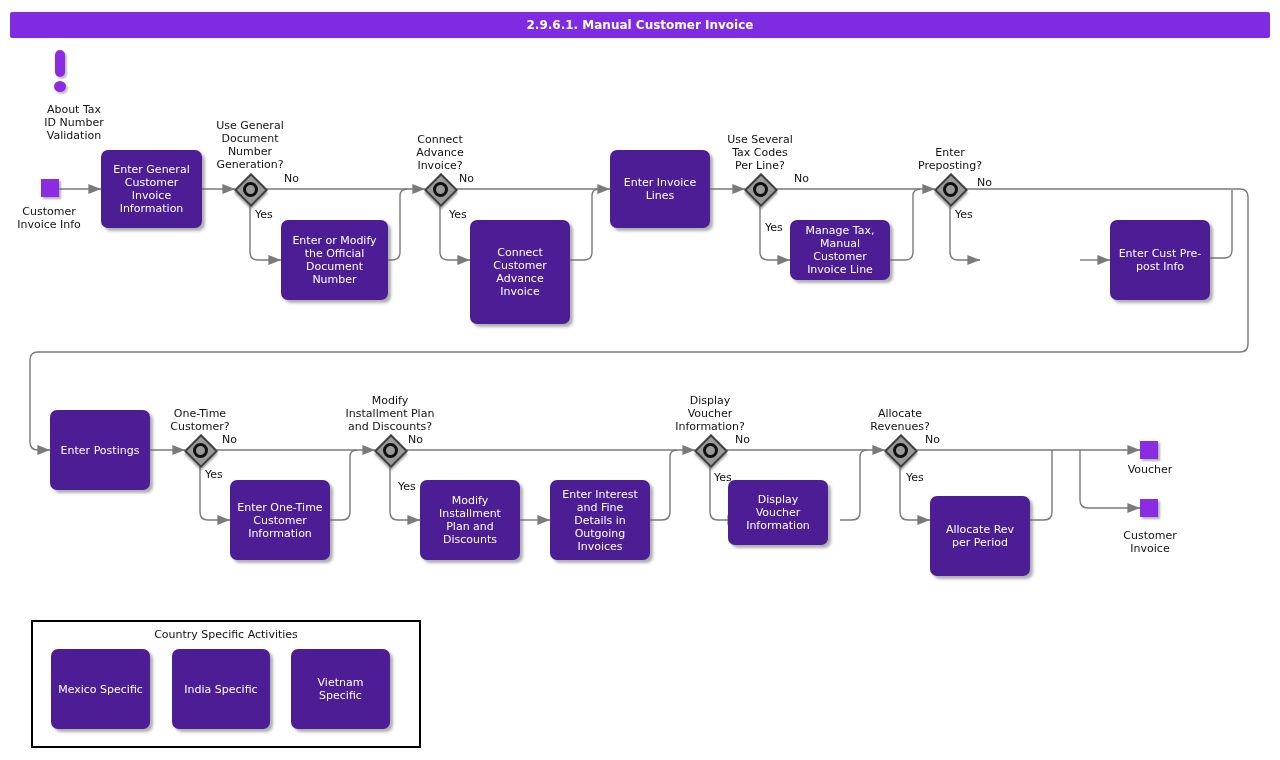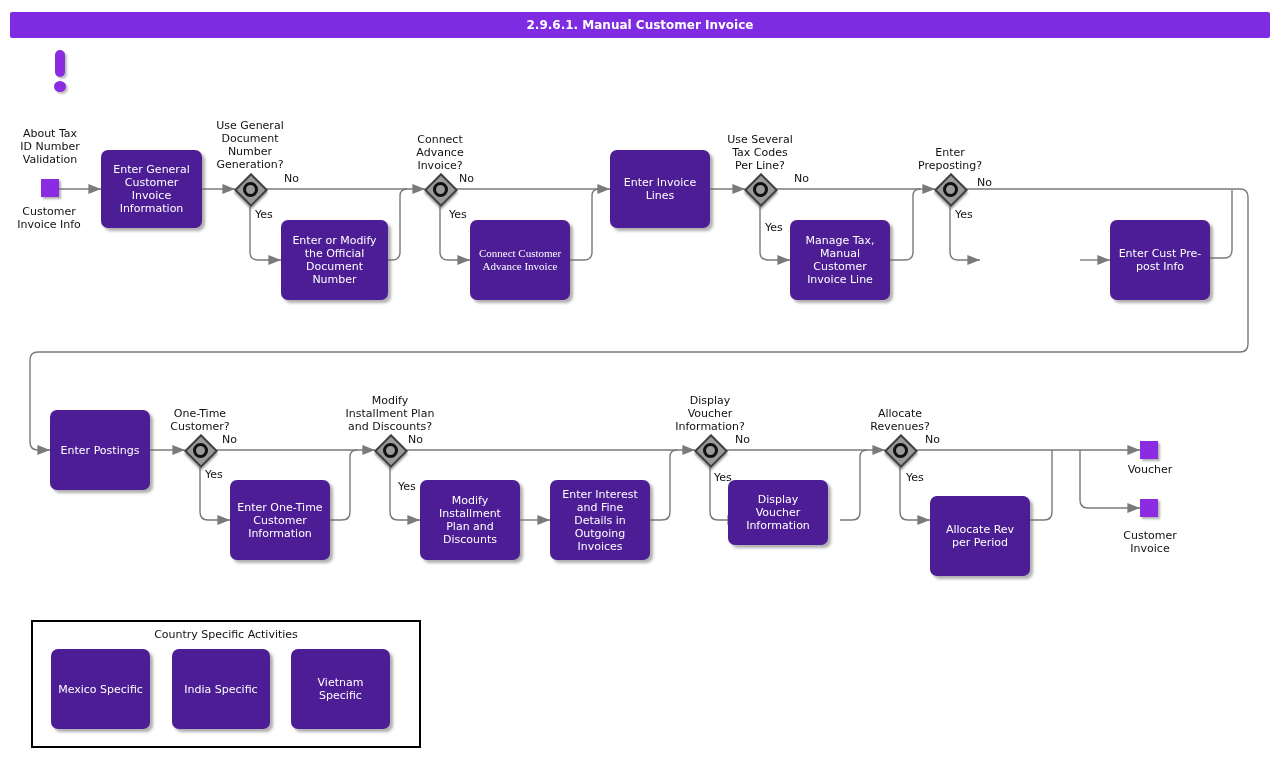--- a/index.html
+++ b/index.html
@@ -96,33 +96,33 @@
       <path d="M1080,450 V500 Q1080,508 1088,508 H1140" marker-end="url(#arw)"></path>
     </g>
   </svg>
 
   <div id="titlebar" class="abs">
     <span>2.9.6.1. Manual Customer Invoice</span>
   </div>
 
   <div id="excl-bar" class="abs"></div>
   <div id="excl-dot" class="abs"></div>
-  <div class="abs lbl" style="left:0;top:103px;width:100px;margin-top:24px;">About Tax
+  <div class="abs lbl" style="left:24px;top:103px;width:100px;">About Tax
 ID Number
 Validation</div>
 
   <div class="abs artifact" style="left:41px;top:179px;"></div>
   <div class="abs lbl" style="left:4px;top:205px;width:90px;">Customer
 Invoice Info</div>
 
   <div class="abs activity" style="left:101px;top:150px;width:101px;height:78px;">Enter General Customer Invoice Information</div>
   <div class="abs activity" style="left:281px;top:220px;width:107px;height:80px;">Enter or Modify the Official Document Number</div>
-  <div class="abs activity" style="left:470px;top:220px;width:100px;height:80px;font-family:Liberation Serif, serif;">Connect Customer Advance Invoice</div>
+  <div class="abs activity" style="left:470px;top:220px;width:100px;height:104px;">Connect Customer Advance Invoice</div>
   <div class="abs activity" style="left:610px;top:150px;width:100px;height:78px;">Enter Invoice Lines</div>
-  <div class="abs activity" style="left:790px;top:220px;width:100px;height:80px;">Manage Tax, Manual Customer Invoice Line</div>
+  <div class="abs activity" style="left:790px;top:220px;width:100px;height:60px;">Manage Tax, Manual Customer Invoice Line</div>
   <div class="abs activity" style="left:1110px;top:220px;width:100px;height:80px;">Enter Cust Pre-post Info</div>
 
   <div class="abs diamond" style="left:235px;top:174px;">
       <div class="rot"></div>
       <div class="ring"></div>
     </div>
   <div class="abs lbl" style="left:180px;top:119px;width:140px;">Use General
 Document
 Number
 Generation?</div>

